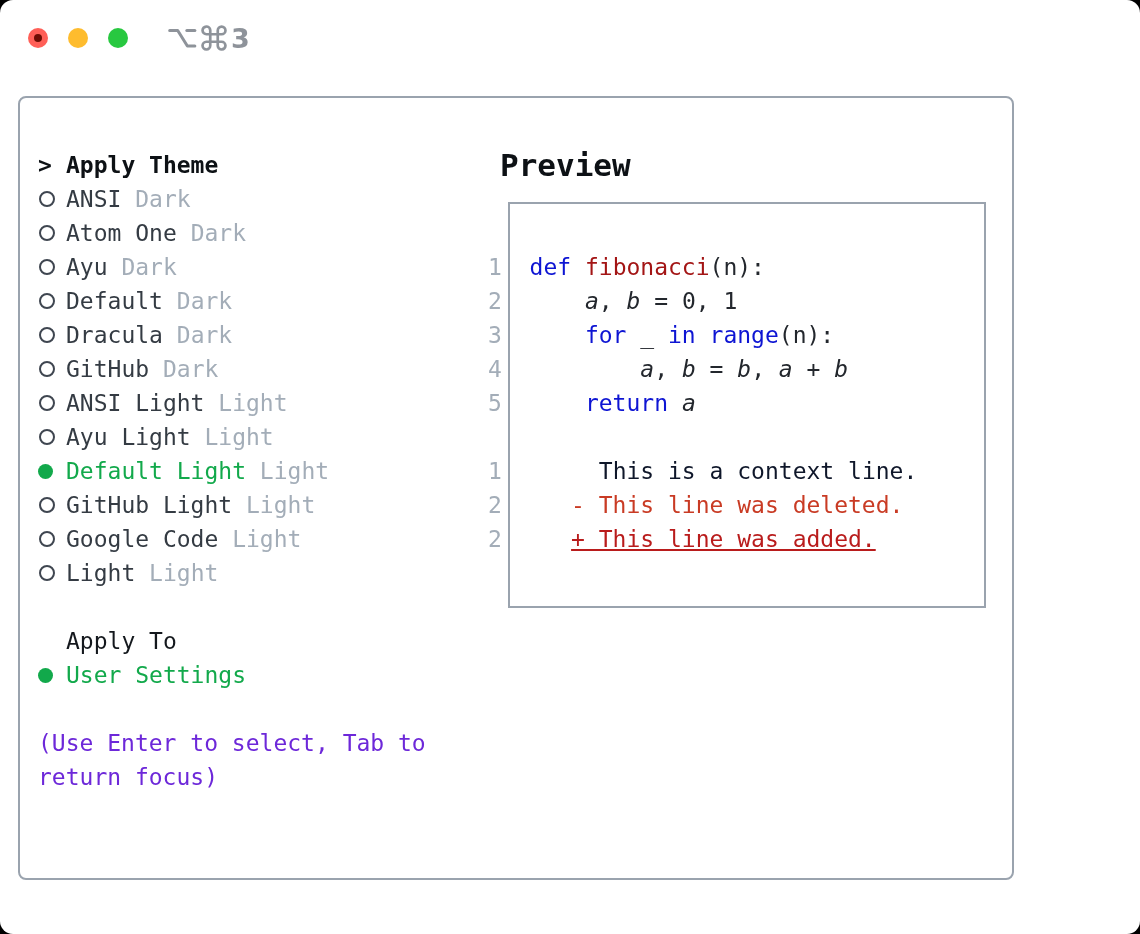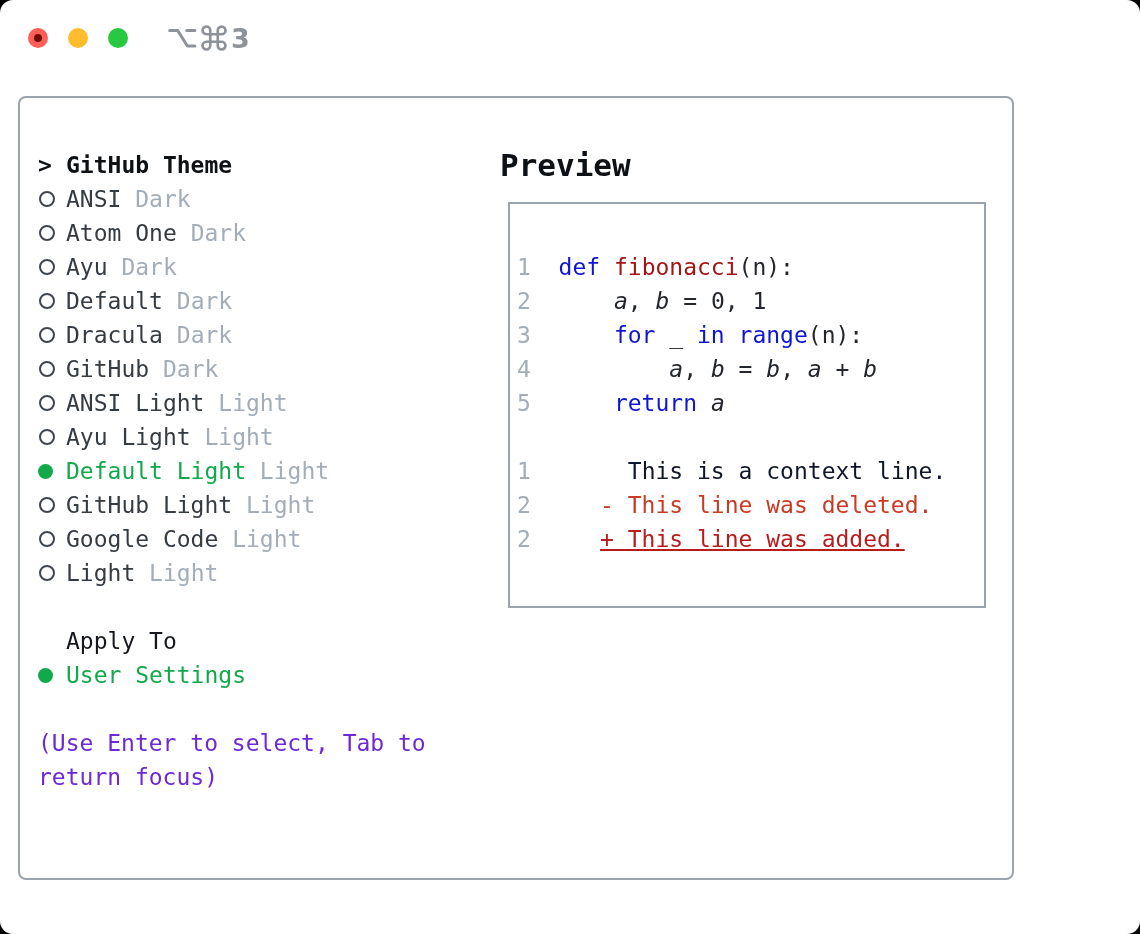--- a/index.html
+++ b/index.html
@@ -29,21 +29,21 @@
   .apply-heading{color:#14181d;}
   .name{color:#343b43;}
   .name.selname{color:#12a94b;}
   .variant{color:#a3adb8;margin-left:1ch;}
   .hint{color:#6d28d9;}
   
   .preview-title{position:absolute;left:500px;top:148px;height:34px;line-height:34px;
                  font-size:31px;font-weight:bold;color:#0d1115;}
   .preview-box{position:absolute;left:508px;top:202px;width:478px;height:406px;box-sizing:border-box;
                border:2px solid #9aa3ae;}
-  .code{position:absolute;left:517px;top:250px;font-size:23px;line-height:34px;white-space:pre;color:#23272d;}
+  .code{position:absolute;left:488px;top:250px;font-size:23px;line-height:34px;white-space:pre;color:#23272d;}
   .cline{height:34px;}
   .ln{display:inline-block;width:3ch;color:#a3adb8;}
   .kw{color:#0e15d3;}
   .fn{color:#a31515;}
   .var{font-style:italic;}
   .ctx{color:#0f172a;}
   .del{color:#c93b24;}
   .add{color:#b91c1c;text-decoration:underline;}
 </style>
 </head>
@@ -63,21 +63,21 @@
       <svg width="30" height="30" viewBox="0 0 28 28" fill="none" stroke="#8e939a" stroke-width="2.5" stroke-linejoin="round">
         <path d="M10.5 10.5 V6.6 A3.6 3.6 0 1 0 6.9 10.5 H10.5 M17.5 10.5 H21.1 A3.6 3.6 0 1 0 17.5 6.9 V10.5 M17.5 17.5 V21.4 A3.6 3.6 0 1 0 21.1 17.5 H17.5 M10.5 17.5 H6.9 A3.6 3.6 0 1 0 10.5 21.1 V17.5 M10.5 10.5 H17.5 V17.5 H10.5 Z"></path>
       </svg>
       <span>3</span>
     </span>
   </div>
 
   <div class="panel"></div>
 
   <div id="left-col" class="left-col">
-      <div class="row"><span class="mark"><span class="caret">&gt;</span></span><span class="heading">GitHub Theme</span></div>
+      <div class="row"><span class="mark"><span class="caret">&gt;</span></span><span class="heading">Apply Theme</span></div>
       <div class="row"><span class="mark"><span class="bullet"></span></span><span class="name">ANSI</span><span class="variant">Dark</span></div>
       <div class="row"><span class="mark"><span class="bullet"></span></span><span class="name">Atom One</span><span class="variant">Dark</span></div>
       <div class="row"><span class="mark"><span class="bullet"></span></span><span class="name">Ayu</span><span class="variant">Dark</span></div>
       <div class="row"><span class="mark"><span class="bullet"></span></span><span class="name">Default</span><span class="variant">Dark</span></div>
       <div class="row"><span class="mark"><span class="bullet"></span></span><span class="name">Dracula</span><span class="variant">Dark</span></div>
       <div class="row"><span class="mark"><span class="bullet"></span></span><span class="name">GitHub</span><span class="variant">Dark</span></div>
       <div class="row"><span class="mark"><span class="bullet"></span></span><span class="name">ANSI Light</span><span class="variant">Light</span></div>
       <div class="row"><span class="mark"><span class="bullet"></span></span><span class="name">Ayu Light</span><span class="variant">Light</span></div>
       <div class="row"><span class="mark"><span class="bullet sel"></span></span><span class="name selname">Default Light</span><span class="variant">Light</span></div>
       <div class="row"><span class="mark"><span class="bullet"></span></span><span class="name">GitHub Light</span><span class="variant">Light</span></div>

